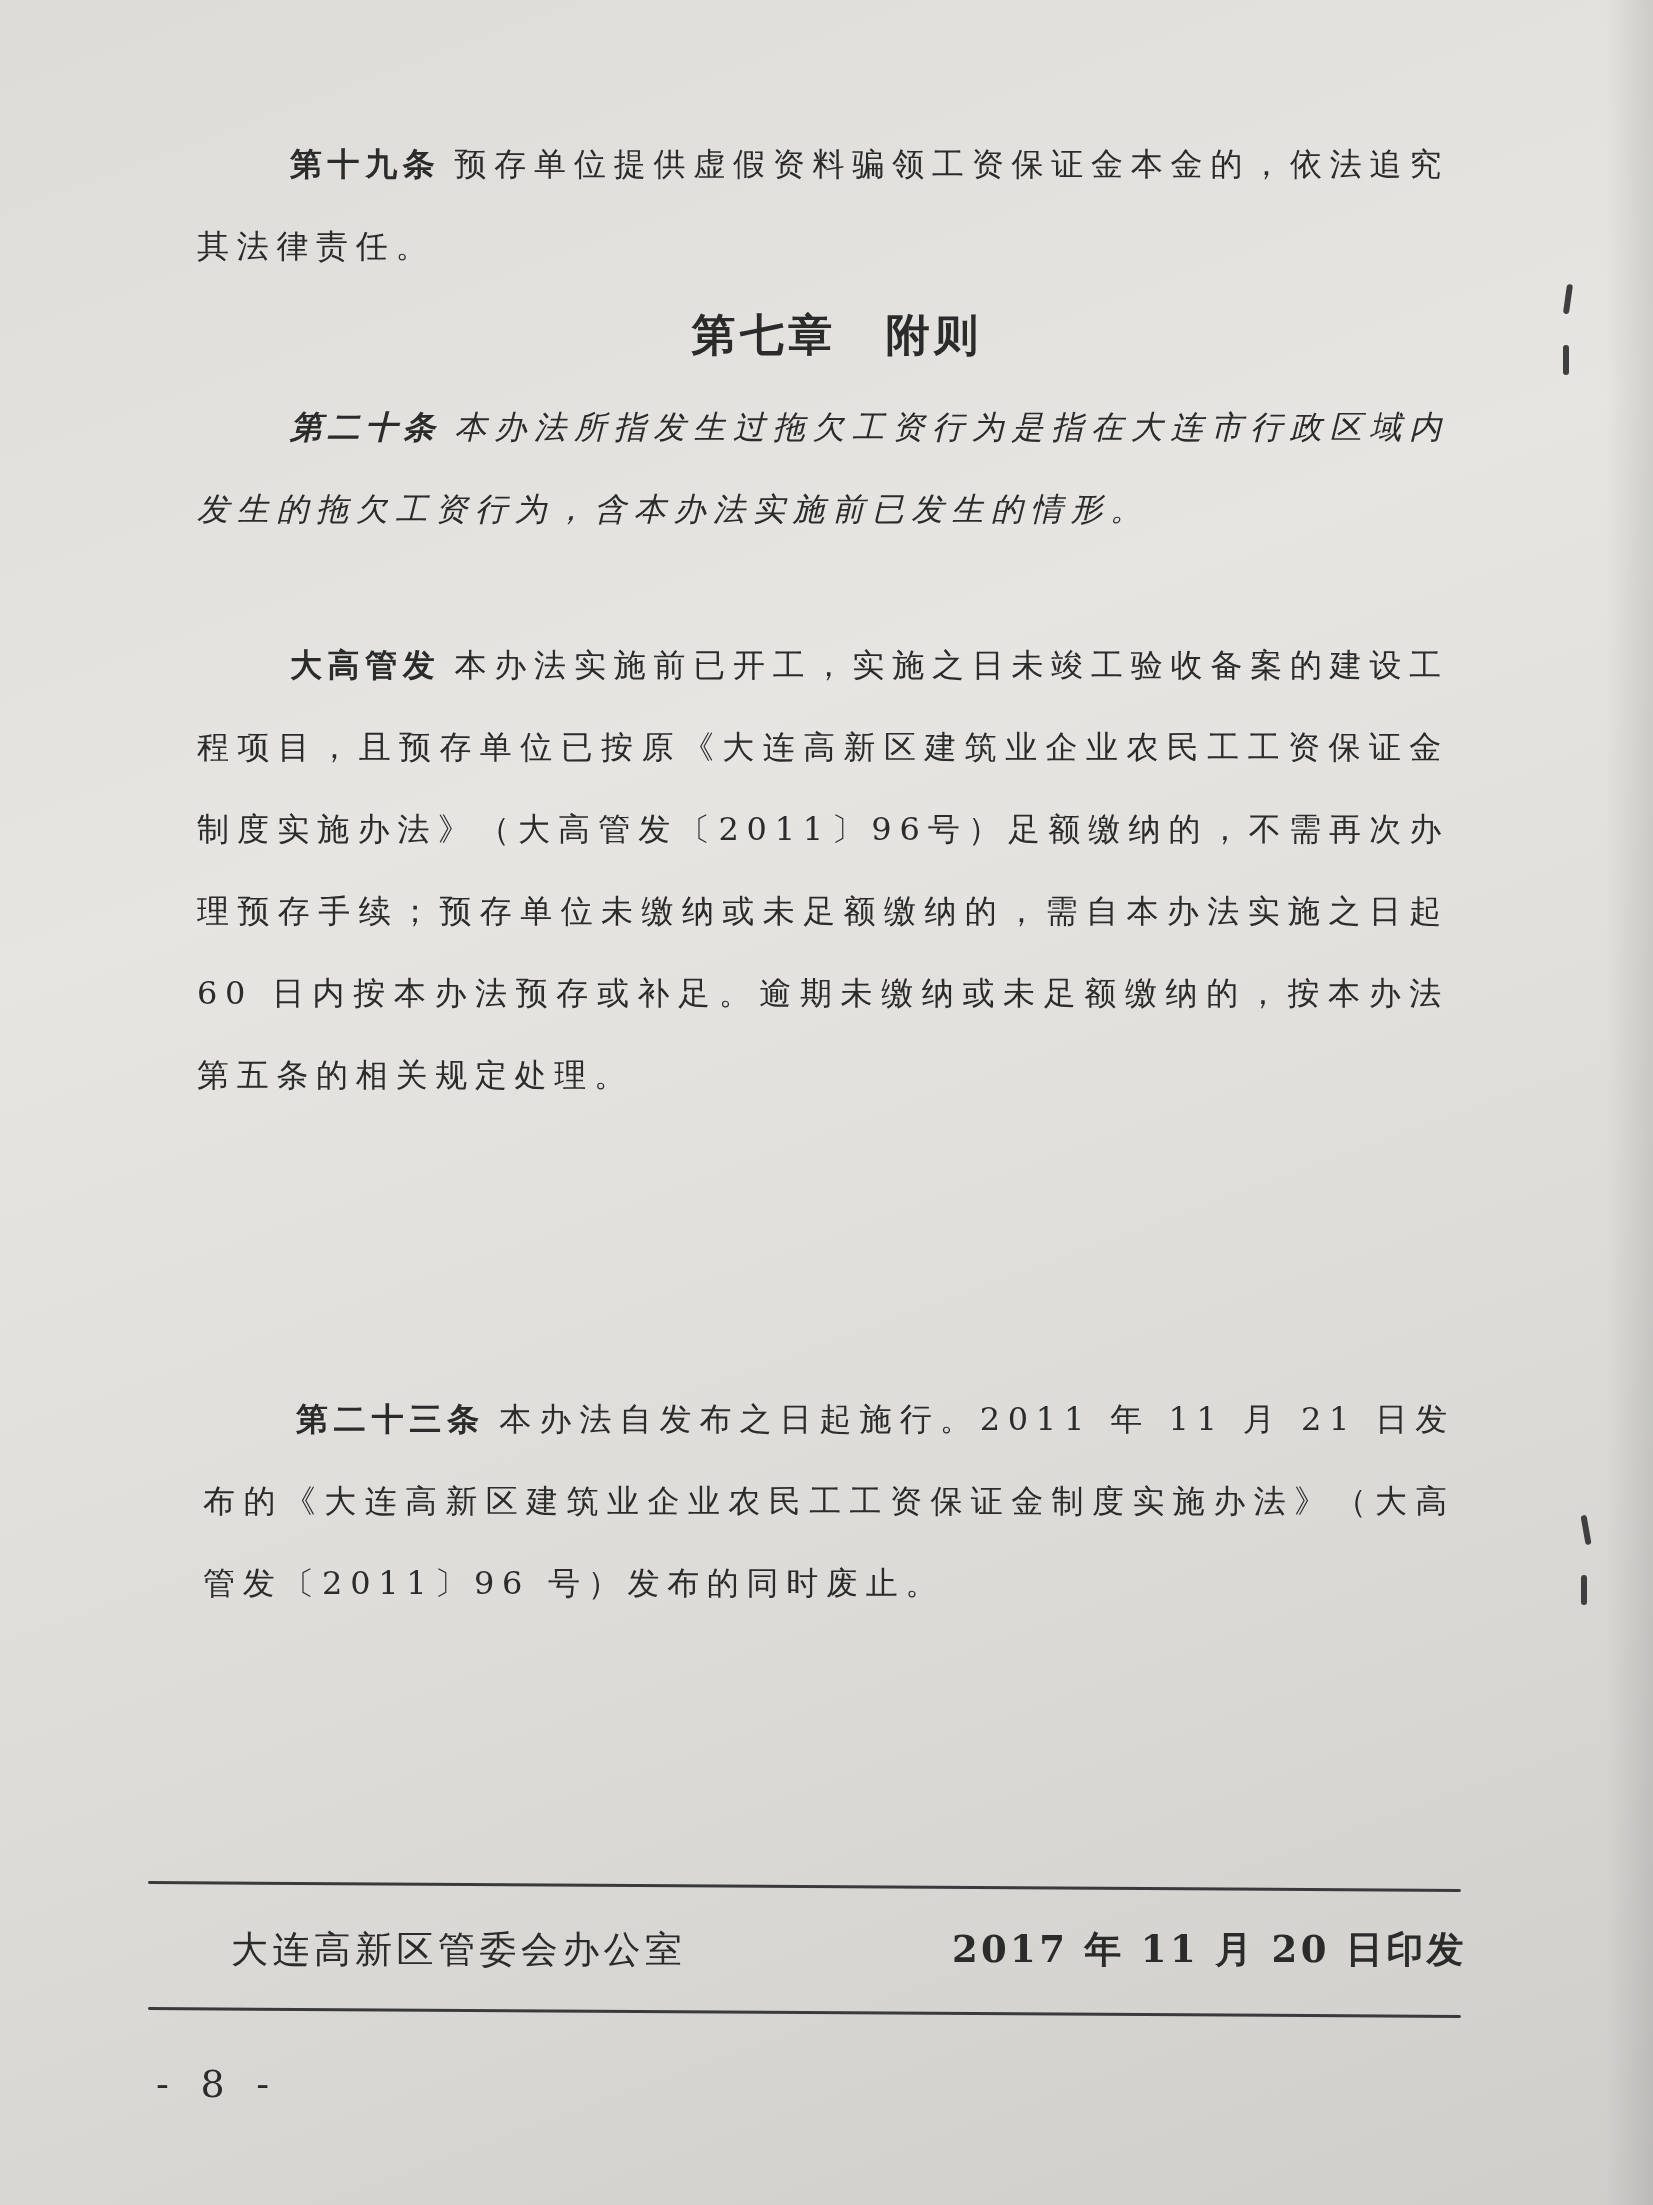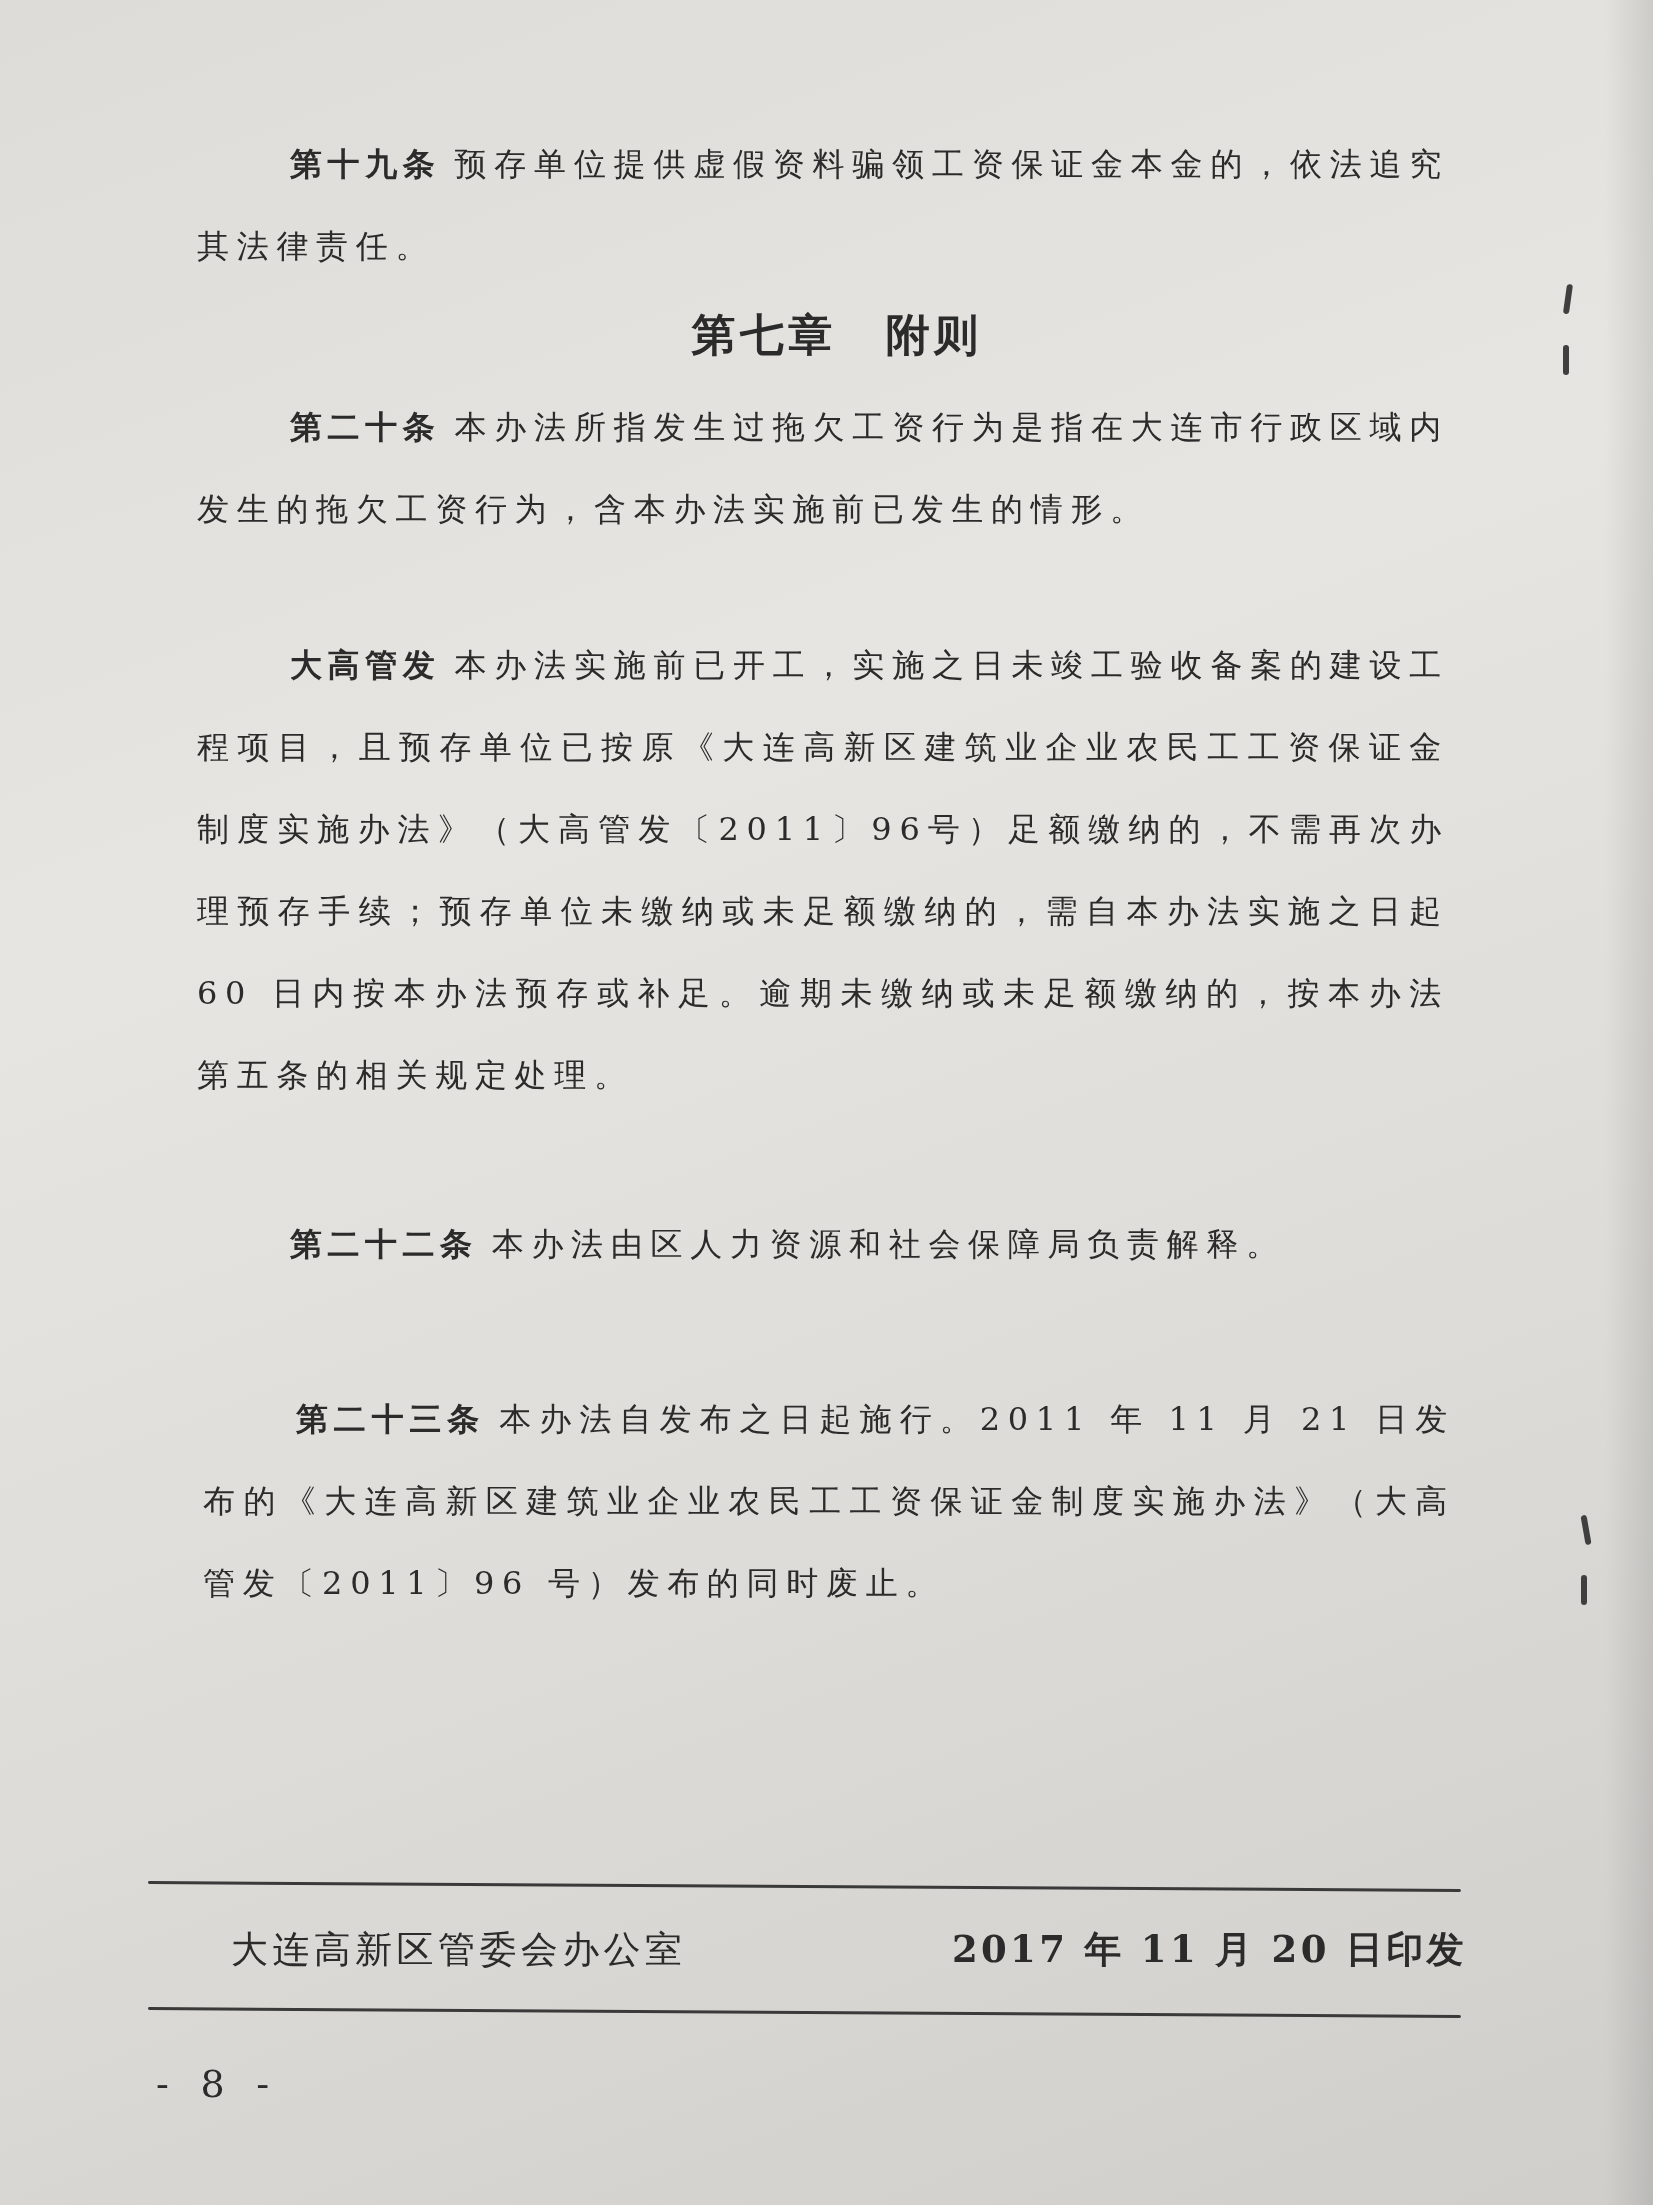--- a/index.html
+++ b/index.html
@@ -105,31 +105,28 @@
 <div class="page">
 
   <div class="para indent" style="top:123px;">
     <span class="head">第十九条</span><span>预存单位提供虚假资料骗领工资保证金本金的，依法追究其法律责任。</span>
   </div>
 
   <div class="chapter" style="top:306px;">
     <span>第七章</span><span class="gap"></span><span>附则</span>
   </div>
 
-  <div class="para indent" style="top:386px;">
+  <div class="para indent" style="top:386px;font-style:italic;">
     <span class="head">第二十条</span><span>本办法所指发生过拖欠工资行为是指在大连市行政区域内发生的拖欠工资行为，含本办法实施前已发生的情形。</span>
   </div>
 
   <div class="para indent" style="top:624px;">
     <span class="head">大高管发</span><span>本办法实施前已开工，实施之日未竣工验收备案的建设工程项目，且预存单位已按原《大连高新区建筑业企业农民工工资保证金制度实施办法》（大高管发〔2011〕96号）足额缴纳的，不需再次办理预存手续；预存单位未缴纳或未足额缴纳的，需自本办法实施之日起 60 日内按本办法预存或补足。逾期未缴纳或未足额缴纳的，按本办法第五条的相关规定处理。</span>
   </div>
 
-  <div class="para indent" style="top:1203px;">
-    <span class="head">第二十二条</span><span>本办法由区人力资源和社会保障局负责解释。</span>
-  </div>
 
   <div class="para indent" style="top:1378px;margin-left:6px;">
     <span class="head">第二十三条</span><span>本办法自发布之日起施行。2011 年 11 月 21 日发布的《大连高新区建筑业企业农民工工资保证金制度实施办法》（大高管发〔2011〕96 号）发布的同时废止。</span>
   </div>
 
   <div class="rule" style="top:1881px;"></div>
   <div class="footer-left">大连高新区管委会办公室</div>
   <div class="footer-right">2017 年 11 月 20 日印发</div>
   <div class="rule" style="top:2007px;"></div>
 

